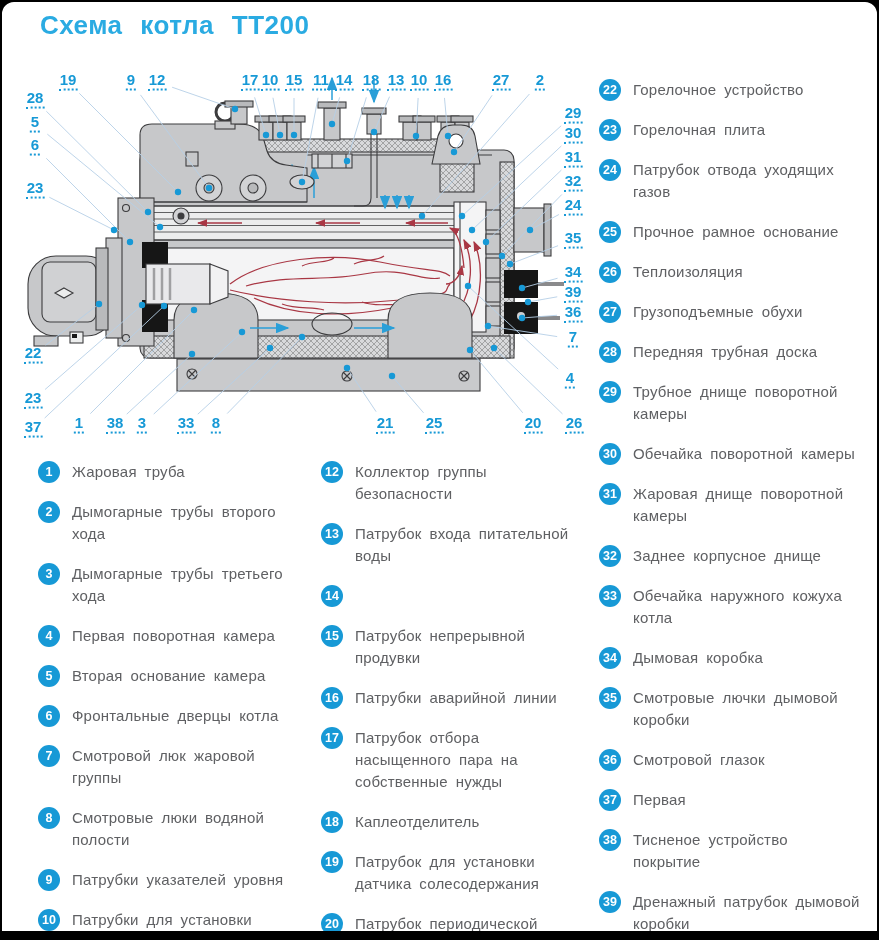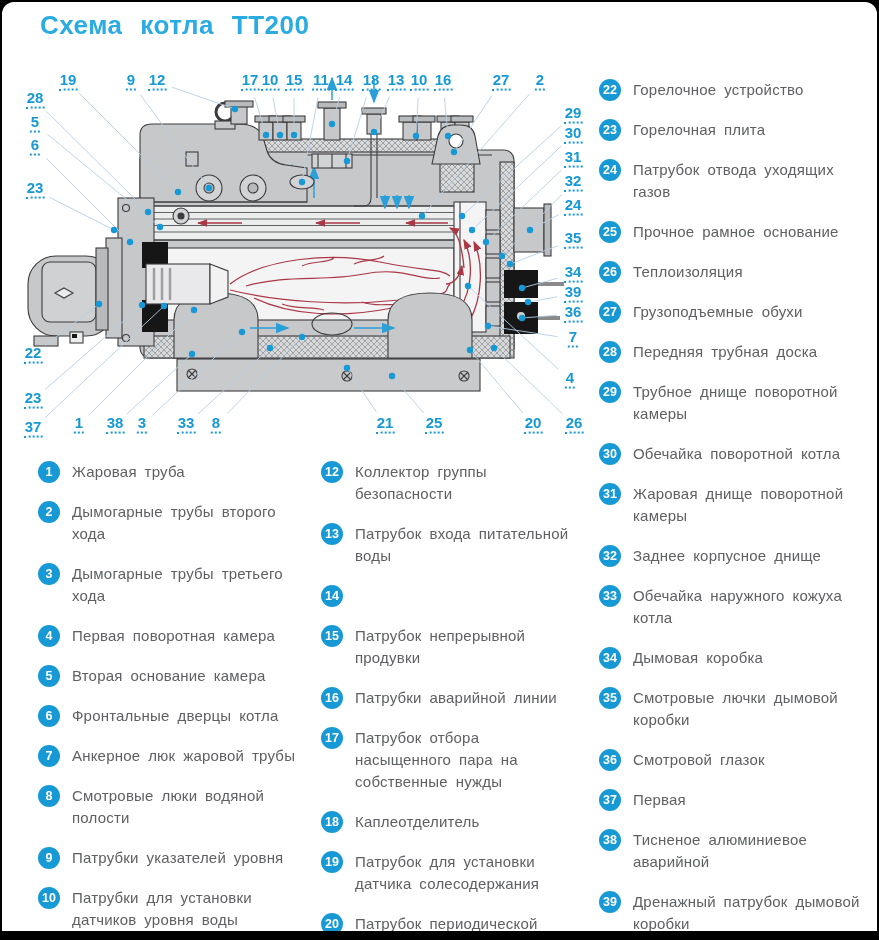--- a/index.html
+++ b/index.html
@@ -378,21 +378,21 @@
       <div class="legend-item">
         <span class="badge">5</span>
         <span class="ltext">Вторая основание камера</span>
       </div>
       <div class="legend-item">
         <span class="badge">6</span>
         <span class="ltext">Фронтальные дверцы котла</span>
       </div>
       <div class="legend-item">
         <span class="badge">7</span>
-        <span class="ltext">Анкерное люк жаровой трубы</span>
+        <span class="ltext">Смотровой люк жаровой группы</span>
       </div>
       <div class="legend-item">
         <span class="badge">8</span>
         <span class="ltext">Смотровые люки водяной полости</span>
       </div>
       <div class="legend-item">
         <span class="badge">9</span>
         <span class="ltext">Патрубки указателей уровня</span>
       </div>
       <div class="legend-item">
@@ -465,21 +465,21 @@
       <div class="legend-item">
         <span class="badge">28</span>
         <span class="ltext">Передняя трубная доска</span>
       </div>
       <div class="legend-item">
         <span class="badge">29</span>
         <span class="ltext">Трубное днище поворотной камеры</span>
       </div>
       <div class="legend-item">
         <span class="badge">30</span>
-        <span class="ltext">Обечайка поворотной котла</span>
+        <span class="ltext">Обечайка поворотной камеры</span>
       </div>
       <div class="legend-item">
         <span class="badge">31</span>
         <span class="ltext">Жаровая днище поворотной камеры</span>
       </div>
       <div class="legend-item">
         <span class="badge">32</span>
         <span class="ltext">Заднее корпусное днище</span>
       </div>
       <div class="legend-item">
@@ -497,21 +497,21 @@
       <div class="legend-item">
         <span class="badge">36</span>
         <span class="ltext">Смотровой глазок</span>
       </div>
       <div class="legend-item">
         <span class="badge">37</span>
         <span class="ltext">Первая</span>
       </div>
       <div class="legend-item">
         <span class="badge">38</span>
-        <span class="ltext">Тисненое алюминиевое аварийной</span>
+        <span class="ltext">Тисненое устройство покрытие</span>
       </div>
       <div class="legend-item">
         <span class="badge">39</span>
         <span class="ltext">Дренажный патрубок дымовой коробки</span>
       </div>
     </div>
 
 </div>
 
 </body></html>

